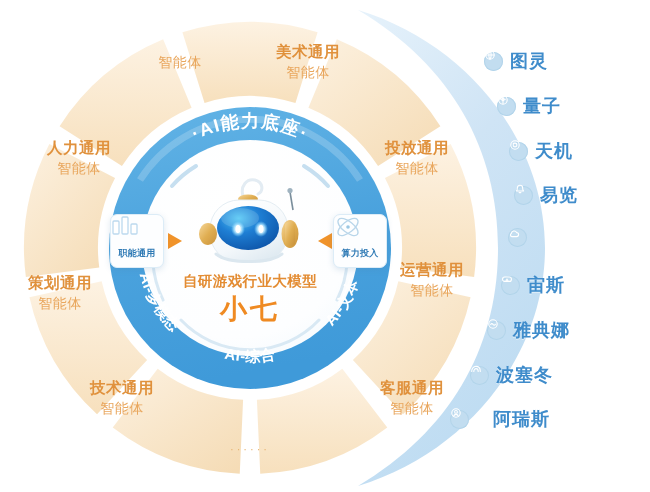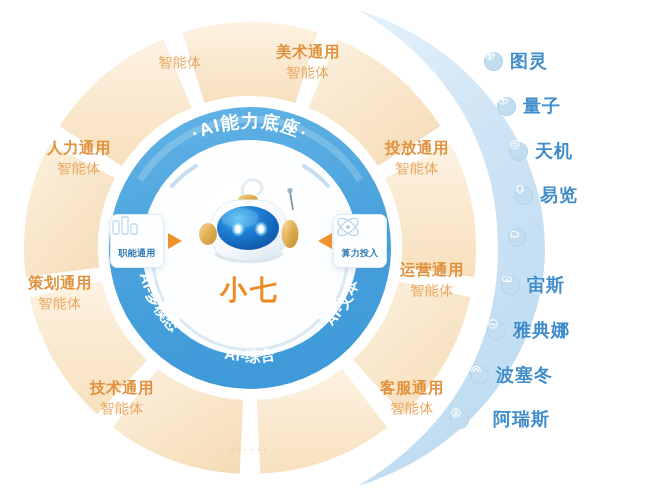--- a/index.html
+++ b/index.html
@@ -279,20 +279,21 @@
           <ellipse cx="14" cy="12" rx="12" ry="5.5" transform="rotate(38 14 12)"></ellipse>
           <ellipse cx="14" cy="12" rx="12" ry="5.5" transform="rotate(-38 14 12)"></ellipse>
         </g>
         <circle cx="14" cy="12" r="1.8" fill="#9cc7e3"></circle>
       </svg>
     </span>
     <span class="cap">算力投入</span>
   </div>
 
   <div class="center-txt">
+    <span class="big-model">自研游戏行业大模型</span>
     <span class="nickname">小七</span>
   </div>
 
   <div id="product-list">
       <div class="name-item" style="left: 484px; top: 49px;">
         <span class="ico">
           <svg width="12" height="12" viewBox="0 0 12 12" fill="none" stroke="#ffffff" stroke-width="1.1" stroke-linecap="round" stroke-linejoin="round">
             <circle cx="6" cy="6" r="4.2"></circle>
             <path d="M1.8 6h8.4M6 1.8c1.6 1.6 1.6 6.8 0 8.4M6 1.8C4.4 3.4 4.4 8.6 6 10.2"></path>
           </svg>

